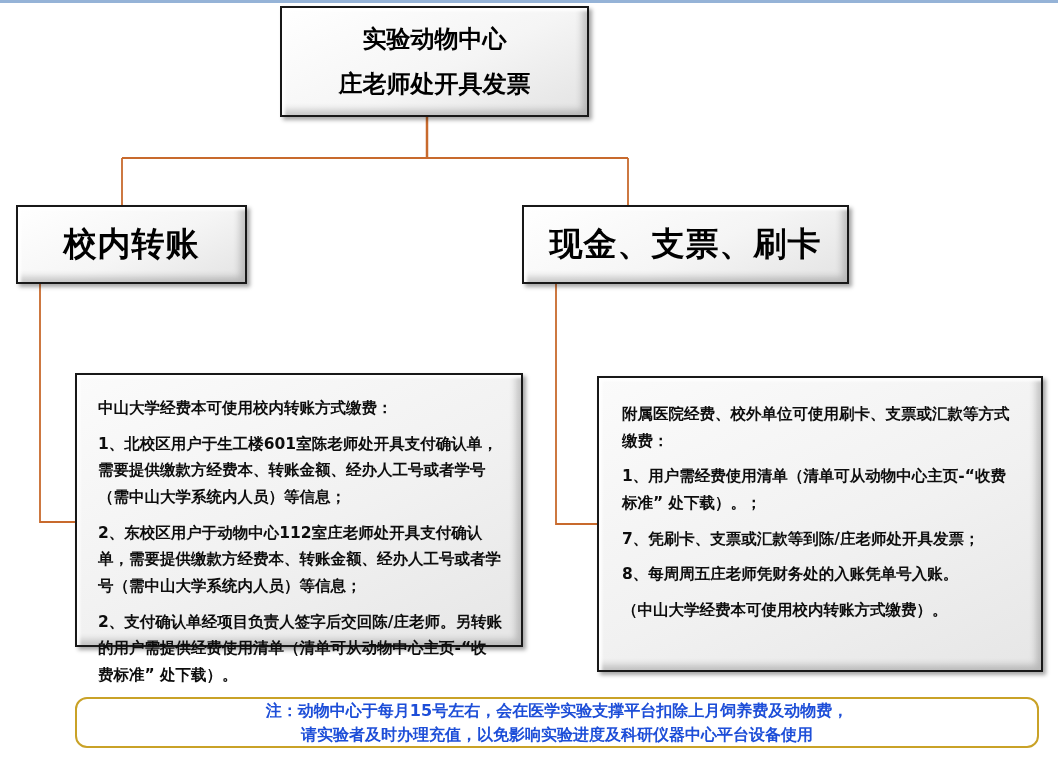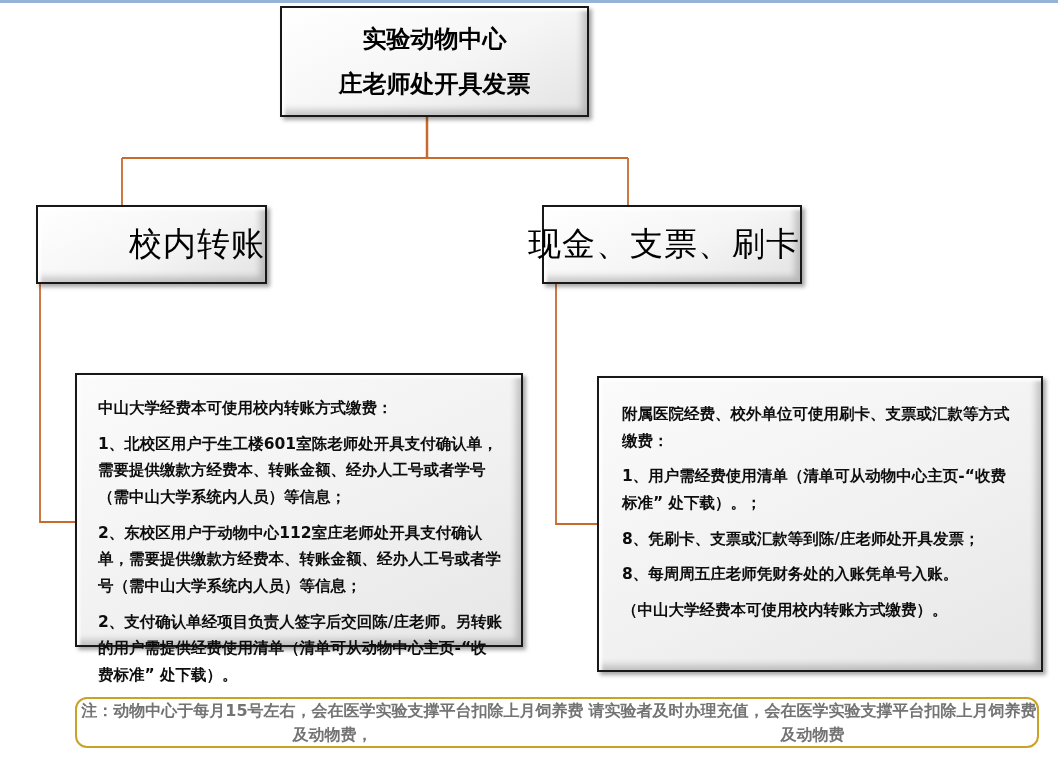--- a/index.html
+++ b/index.html
@@ -44,52 +44,52 @@
     justify-content: center;
     gap: 13px;
     font-size: 24px;
     font-weight: bold;
     text-align: center;
     margin-left: 8px;
   }
   .branch-box {
     display: flex;
     align-items: center;
-    justify-content: flex-end;
+    justify-content: center;
     font-size: 33px;
-    font-weight: normal;
+    font-weight: bold;
     letter-spacing: 1px;
     white-space: nowrap;
-    margin-left: 20px;
   }
   .branch-left  { left: 16px;  top: 205px; width: 231px; height: 79px; }
-  .branch-right { left: 522px; top: 205px; width: 260px; height: 79px; }
+  .branch-right { left: 522px; top: 205px; width: 327px; height: 79px; }
   .detail-box {
     background: linear-gradient(155deg, #fbfbfb 0%, #f1f1f1 55%, #e6e6e6 100%);
     font-size: 15.5px;
     font-weight: bold;
     line-height: 1.72;
     color: #0d0d0d;
   }
   .detail-left  { left: 75px;  top: 373px; width: 448px; height: 274px; padding: 20px 19px 12px 21px; }
   .detail-right { left: 597px; top: 376px; width: 446px; height: 296px; padding: 23px 21px 0 23px; }
   .detail-box p { margin: 0 0 9px 0; }
   .note-box {
     position: absolute;
     left: 75px; top: 697px;
     width: 964px; height: 51px;
     border: 2px solid #C9A227;
     border-radius: 12px;
     background: #ffffff;
     display: flex;
+    flex-direction: column;
     align-items: center;
     justify-content: center;
     font-size: 16px;
     font-weight: bold;
-    color: #737373;
+    color: #1d4ed8;
     line-height: 1.45;
     text-align: center;
   }
 </style>
 </head>
 <body>
 
 <div class="canvas">
 
   <div class="top-line"></div>
@@ -119,23 +119,23 @@
   <div class="box3d detail-box detail-left">
       <p>中山大学经费本可使用校内转账方式缴费：</p>
       <p>1、北校区用户于生工楼601室陈老师处开具支付确认单，需要提供缴款方经费本、转账金额、经办人工号或者学号（需中山大学系统内人员）等信息；</p>
       <p>2、东校区用户于动物中心112室庄老师处开具支付确认单，需要提供缴款方经费本、转账金额、经办人工号或者学号（需中山大学系统内人员）等信息；</p>
       <p>2、支付确认单经项目负责人签字后交回陈/庄老师。另转账的用户需提供经费使用清单（清单可从动物中心主页-“收费标准” 处下载）。</p>
     </div>
 
   <div class="box3d detail-box detail-right">
       <p>附属医院经费、校外单位可使用刷卡、支票或汇款等方式缴费：</p>
       <p>1、用户需经费使用清单（清单可从动物中心主页-“收费标准” 处下载）。；</p>
-      <p>8、凭刷卡、支票或汇款等到陈/庄老师处开具发票；</p>
+      <p>7、凭刷卡、支票或汇款等到陈/庄老师处开具发票；</p>
       <p>8、每周周五庄老师凭财务处的入账凭单号入账。</p>
       <p>（中山大学经费本可使用校内转账方式缴费）。</p>
     </div>
 
   <div class="note-box">
     <div>注：动物中心于每月15号左右，会在医学实验支撑平台扣除上月饲养费及动物费，</div>
-    <div>请实验者及时办理充值，会在医学实验支撑平台扣除上月饲养费及动物费</div>
+    <div>请实验者及时办理充值，以免影响实验进度及科研仪器中心平台设备使用</div>
   </div>
 
 </div>
 
 </body></html>

